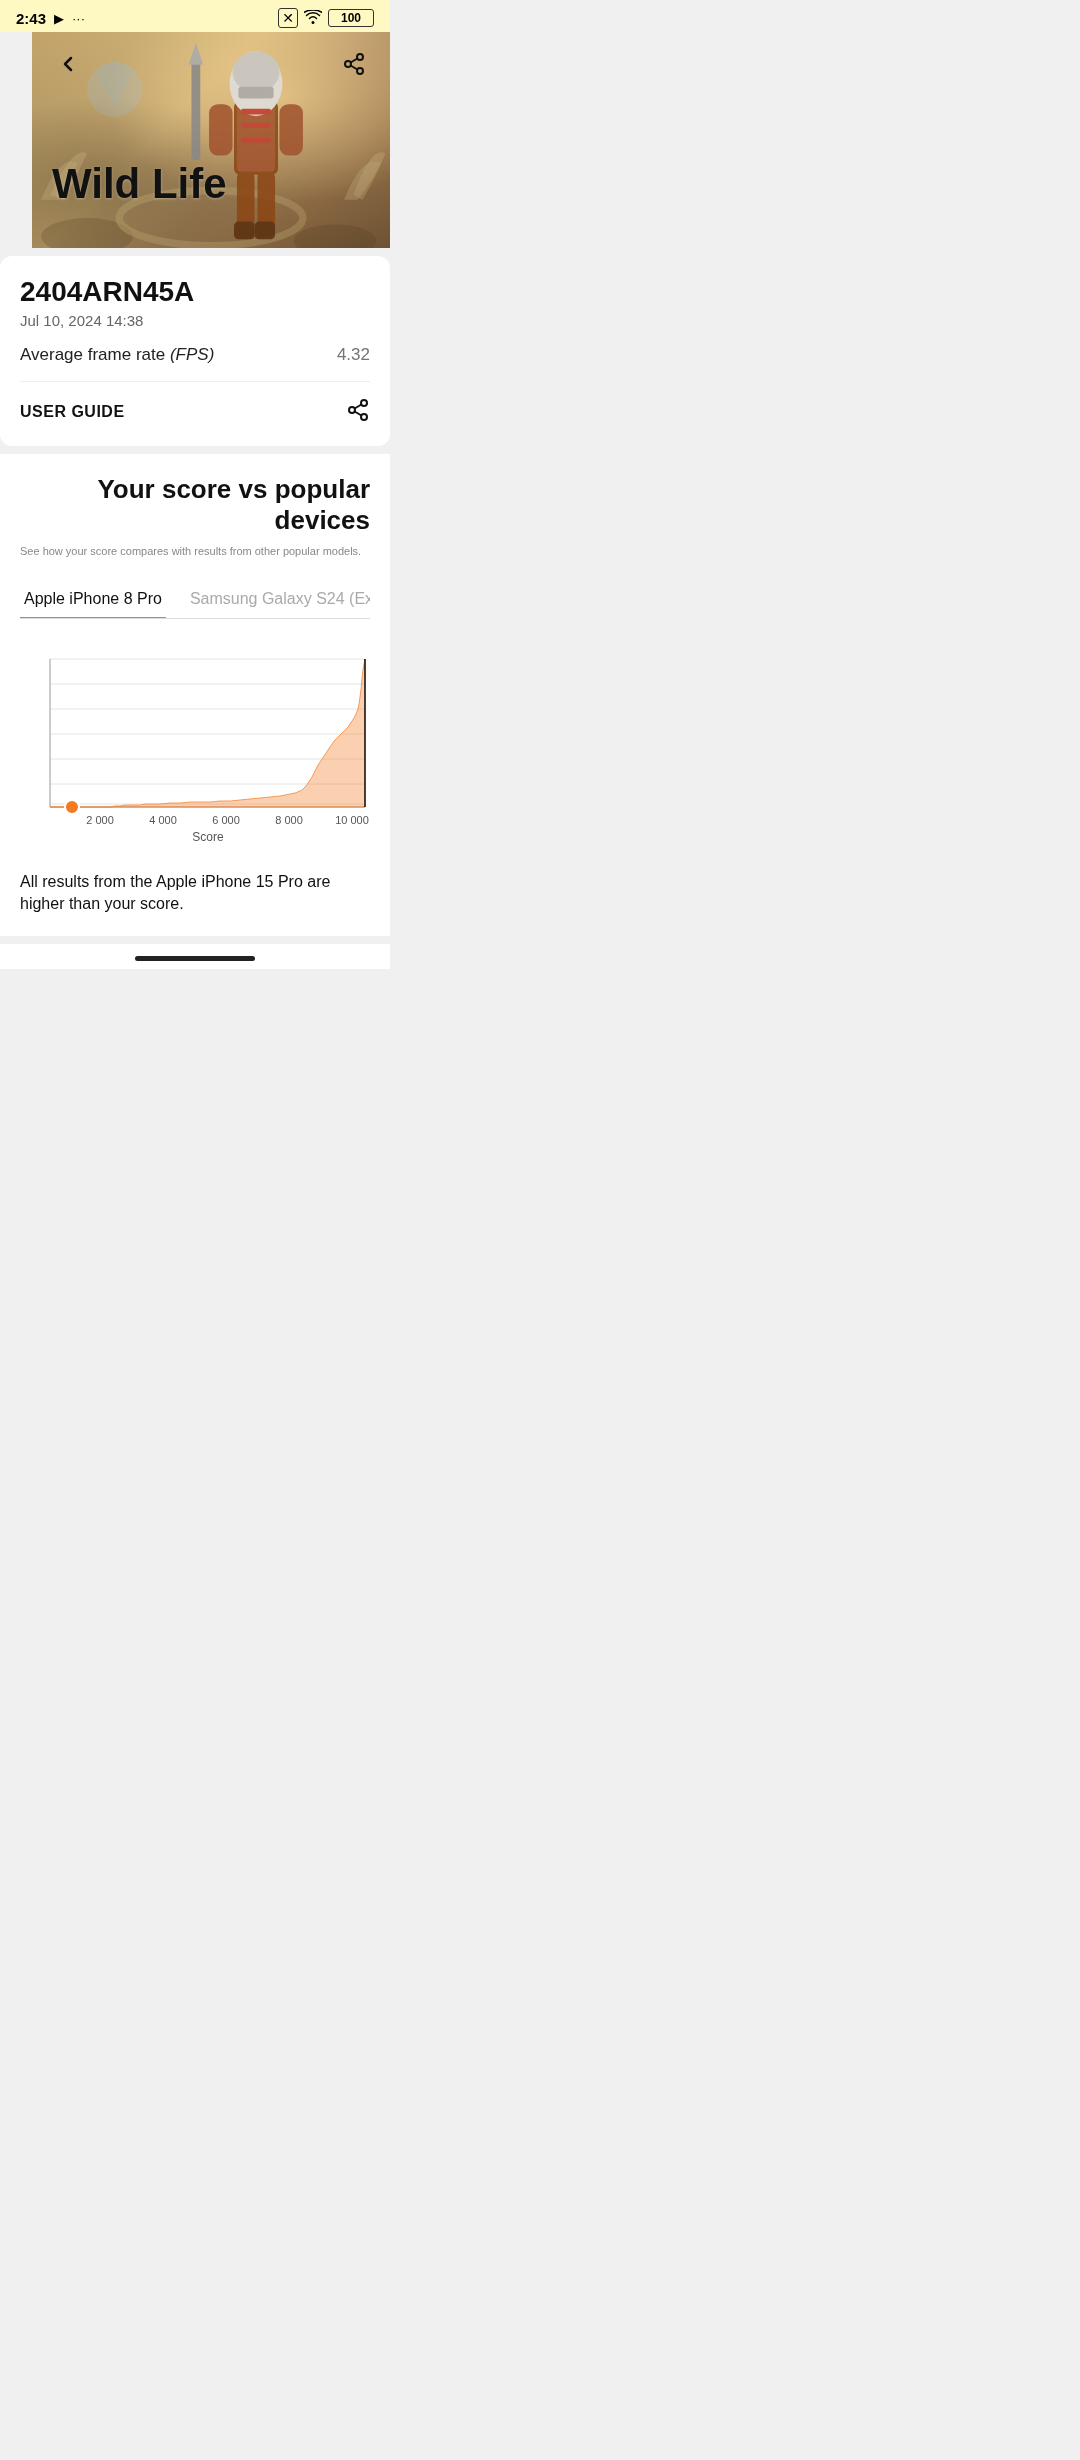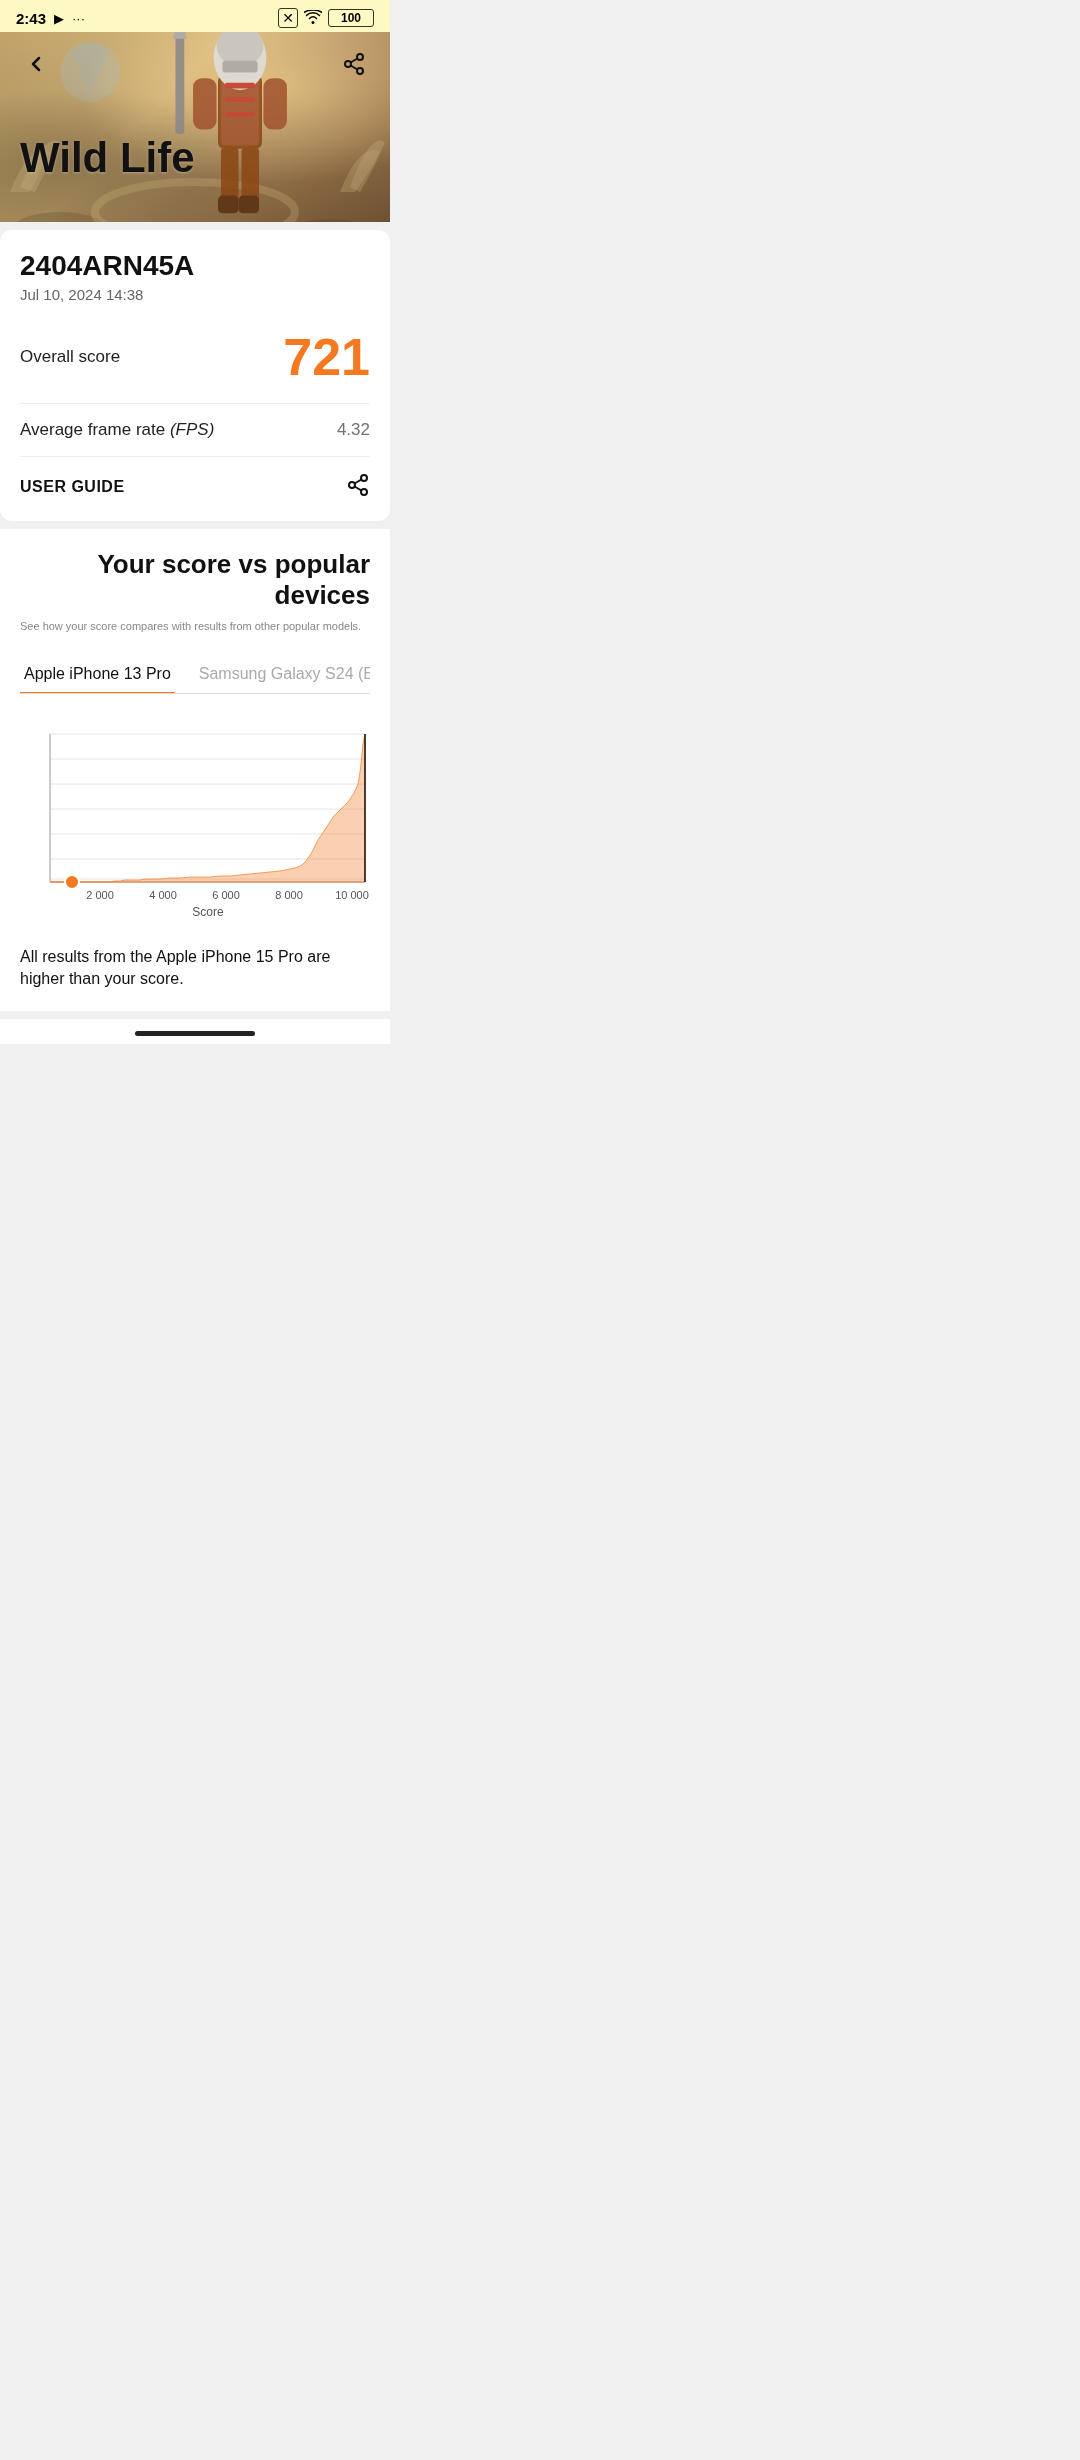--- a/index.html
+++ b/index.html
@@ -32,23 +32,24 @@
       display: flex;
       align-items: center;
       gap: 6px;
     }
     .status-time { font-weight: 600; font-size: 15px; }
     .status-icon { font-size: 13px; }
 
     
     .hero {
       position: relative;
-      height: 190px;
+      height: 216px;
       background: linear-gradient(135deg, #c8a96e 0%, #d4b87a 20%, #e8c88a 40%, #b8956a 60%, #a07850 80%, #806040 100%);
       overflow: hidden;
+      margin-left: 32px;
     }
     .hero-bg {
       position: absolute;
       inset: 0;
       background:
         radial-gradient(ellipse at 70% 30%, rgba(255,220,150,0.6) 0%, transparent 50%),
         radial-gradient(ellipse at 20% 70%, rgba(100,80,50,0.5) 0%, transparent 40%),
         linear-gradient(180deg, rgba(180,150,100,0.3) 0%, rgba(80,60,30,0.4) 100%);
     }
 
@@ -323,24 +324,20 @@
     </div>
   </div>
 
   <div class="hero-title">Wild Life</div>
 </div>
 
 <div class="card">
   <div class="result-id">2404ARN45A</div>
   <div class="result-date">Jul 10, 2024 14:38</div>
 
-  <div class="score-row">
-    <span class="score-label">Overall score</span>
-    <span class="score-value">721</span>
-  </div>
 
   <div class="fps-row">
     <span class="fps-label">
       <span>Average frame rate</span> <em>(FPS)</em>
     </span>
     <span class="fps-value">4.32</span>
   </div>
 
   <div class="user-guide-row">
     <span class="user-guide-label">USER GUIDE</span>
@@ -355,21 +352,21 @@
     </div>
   </div>
 </div>
 
 <div class="comparison-card">
   <div class="comparison-title">Your score vs popular devices</div>
   <div class="comparison-subtitle">See how your score compares with results from other popular models.</div>
 
   <div class="tabs">
     <div class="tab active">
-      <span>Apple iPhone 13 Pro</span>
+      <span>Apple iPhone 8 Pro</span>
     </div>
     <div class="tab">
       <span>Samsung Galaxy S24 (Exyno…</span>
     </div>
   </div>
 
   <div class="chart-container">
     <svg class="chart-svg" viewBox="0 0 350 200" preserveAspectRatio="xMidYMid meet">
 
       <line x1="30" y1="10" x2="345" y2="10" stroke="#ddd" stroke-width="0.8"></line>

